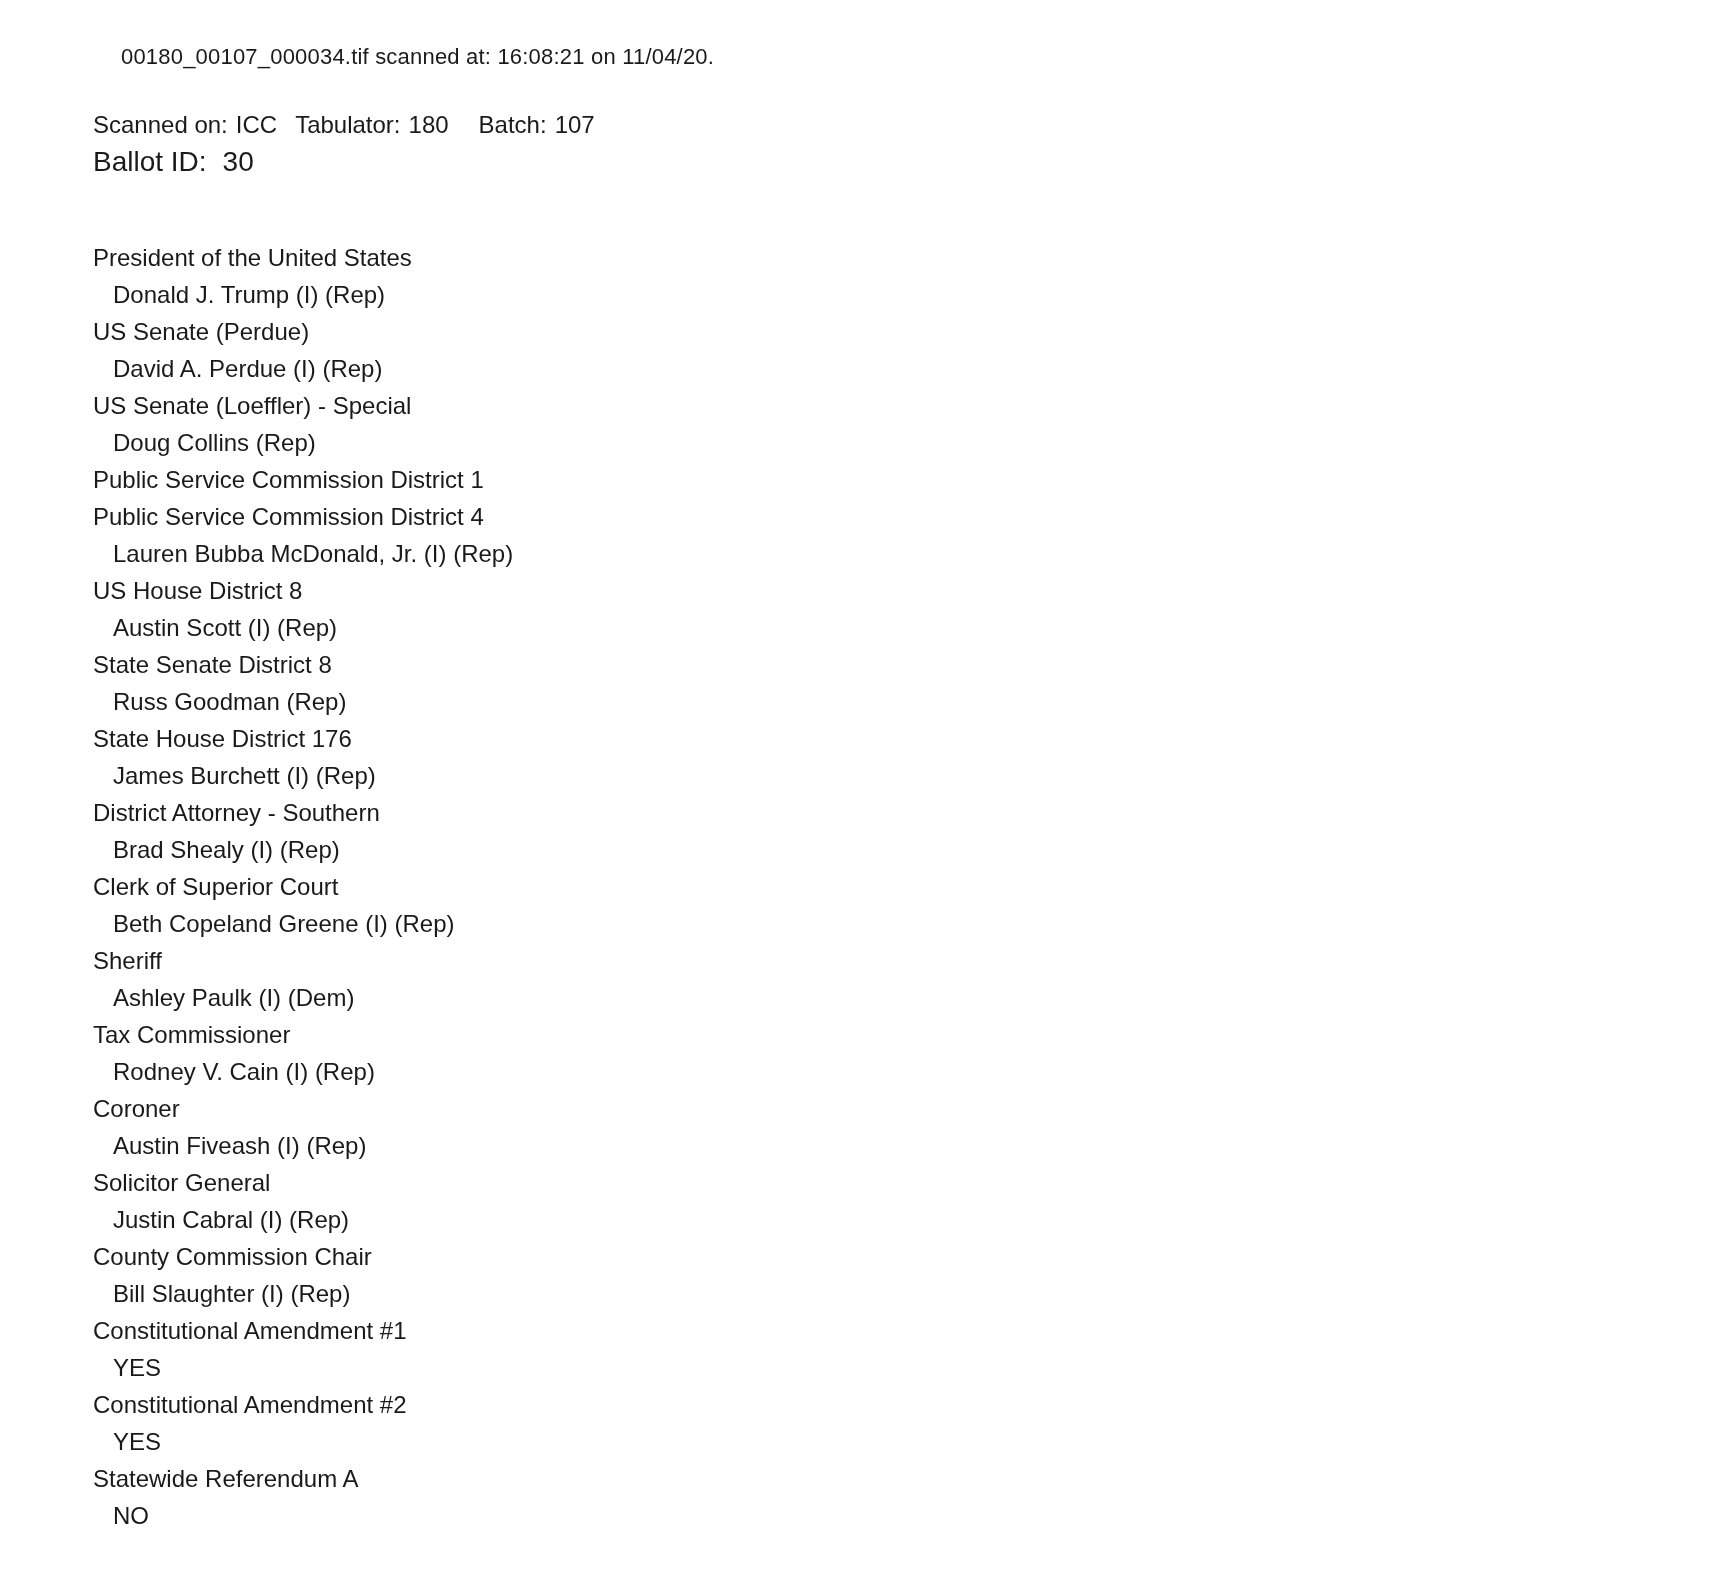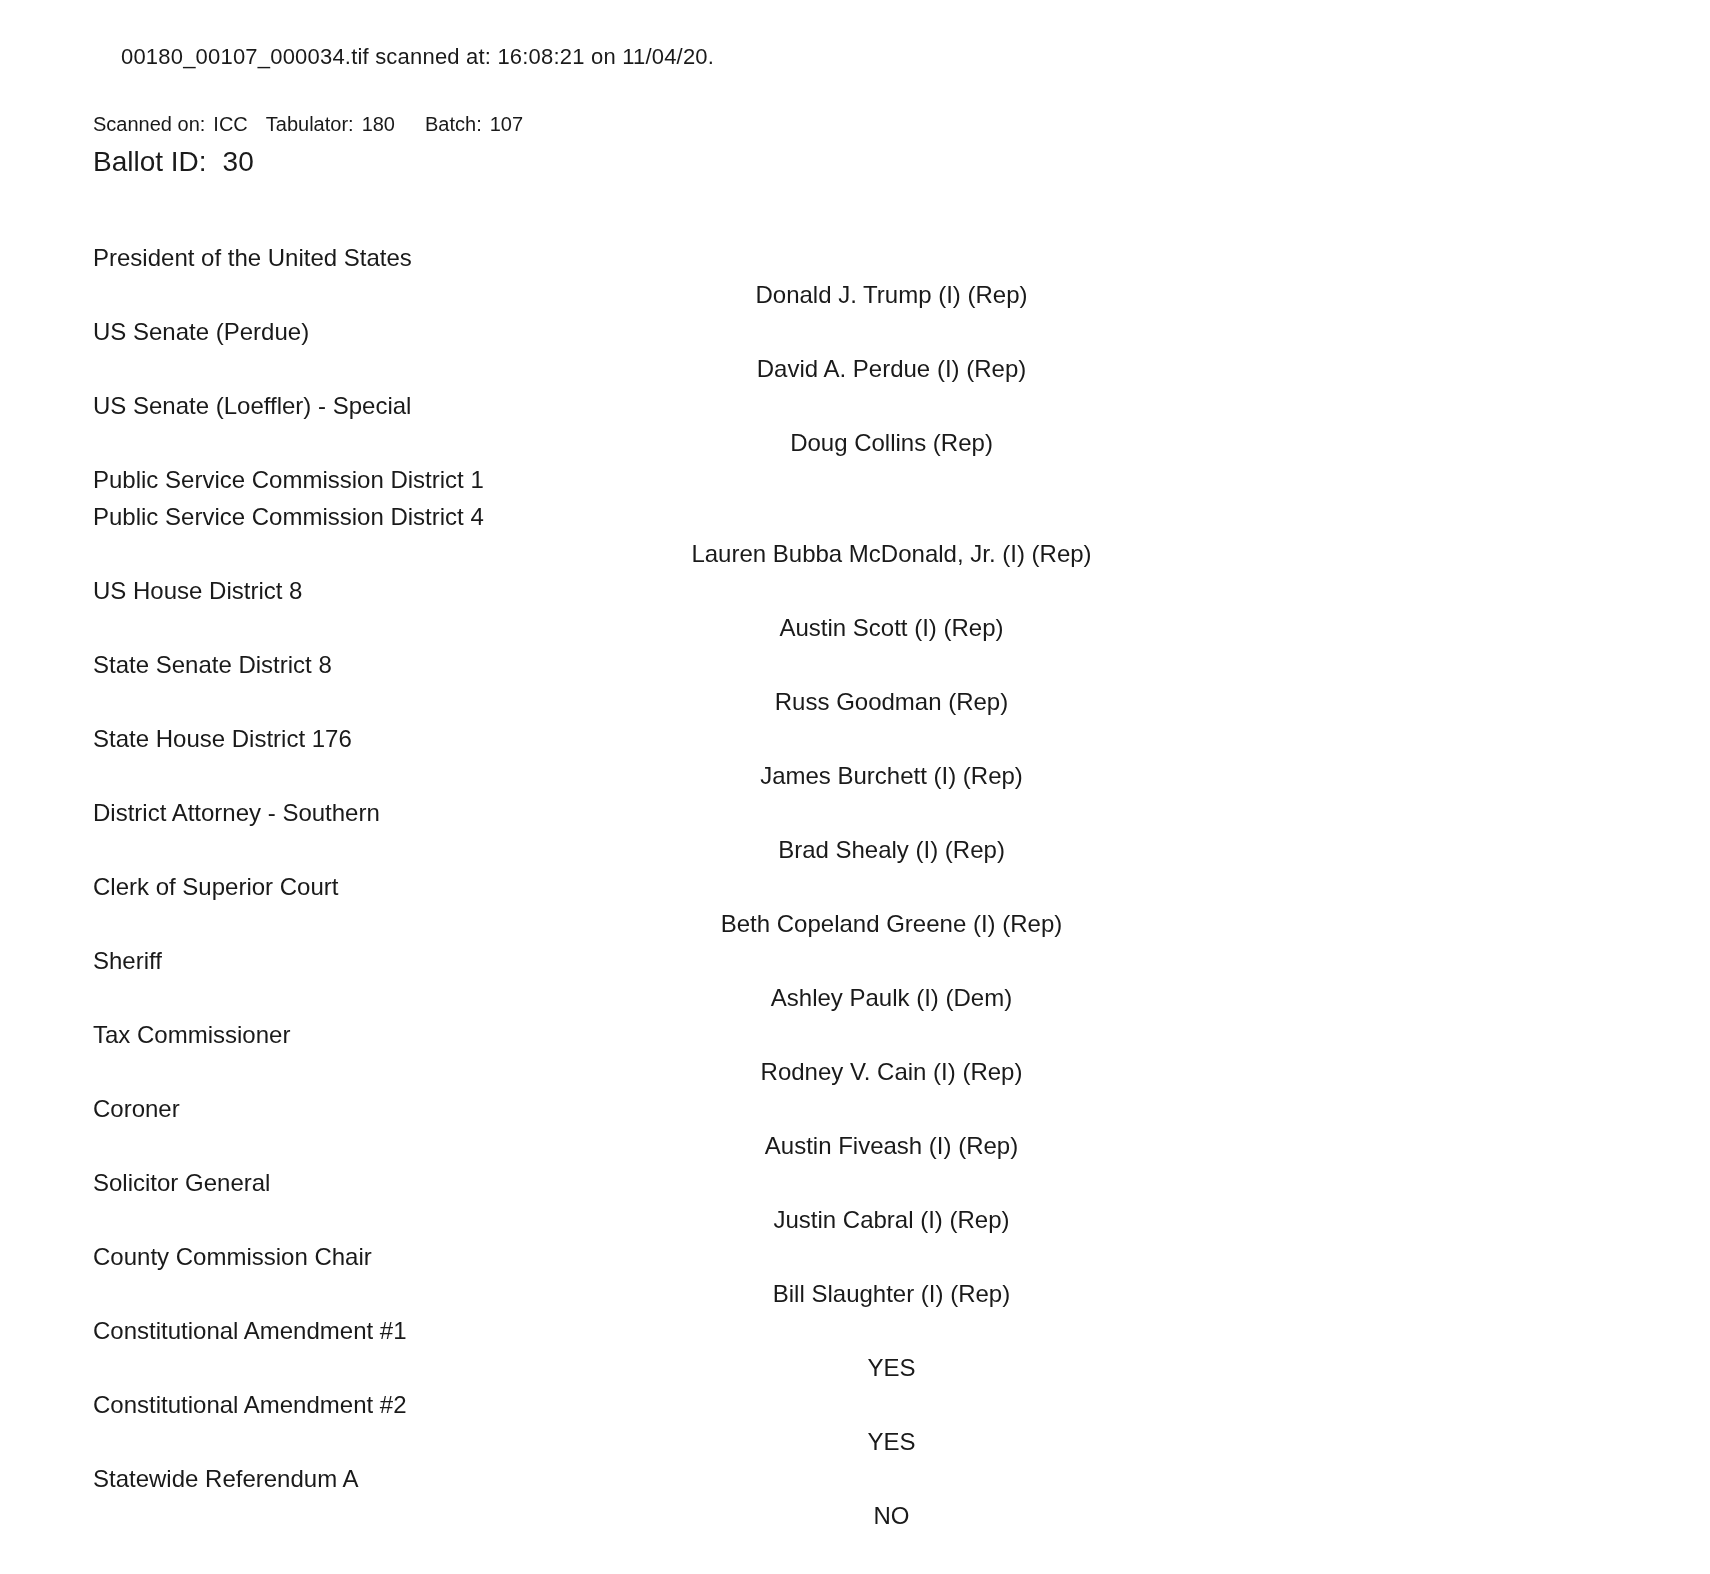--- a/index.html
+++ b/index.html
@@ -18,21 +18,21 @@
     padding: 44px 40px 0 93px;
   }
   .scan-line {
     font-size: 22px;
     line-height: 26px;
     letter-spacing: 0.2px;
     margin-left: 28px;
   }
   .info-line {
     margin-top: 36px;
-    font-size: 20px;
+    font-size: 24px;
     line-height: 37px;
     white-space: pre;
   }
   .ballot-line {
     font-size: 28px;
     line-height: 37px;
     white-space: pre;
   }
   .gap-sm { display: inline-block; width: 18px; }
   .gap-md { display: inline-block; width: 30px; }
@@ -42,21 +42,20 @@
     margin-top: 59px;
     font-size: 24px;
     line-height: 37px;
   }
   .contest-name {
     white-space: pre;
   }
   .contest-selection {
     padding-left: 20px;
     white-space: pre;
-    text-align: center;
   }
 </style>
 </head>
 <body>
 
 <div class="page">
 
   <div class="scan-line">00180_00107_000034.tif scanned at: 16:08:21 on 11/04/20.</div>
 
   <div class="info-line"><span>Scanned on:</span><span class="label-val-gap"></span><span>ICC</span><span class="gap-sm"></span><span>Tabulator:</span><span class="label-val-gap"></span><span>180</span><span class="gap-md"></span><span>Batch:</span><span class="label-val-gap"></span><span>107</span></div>

